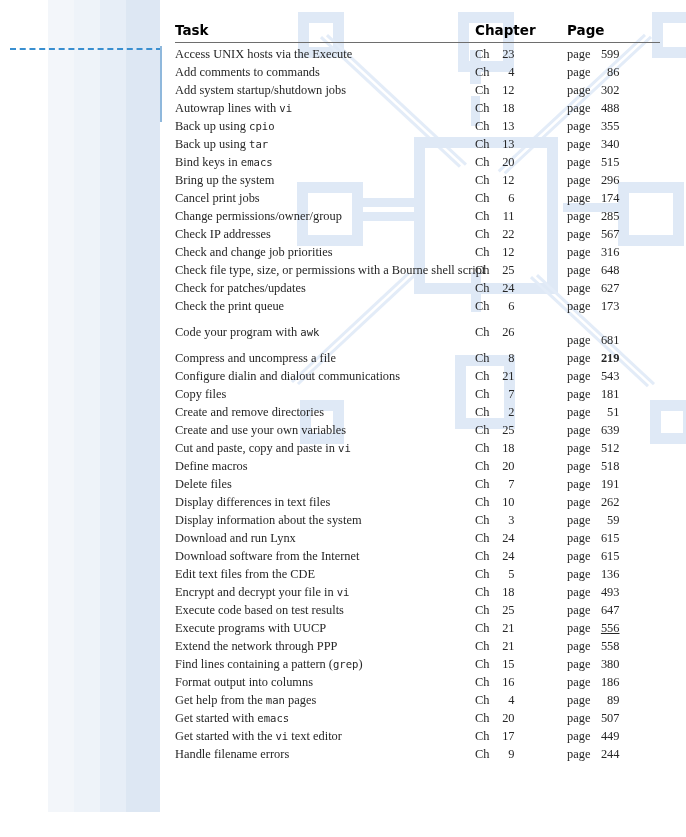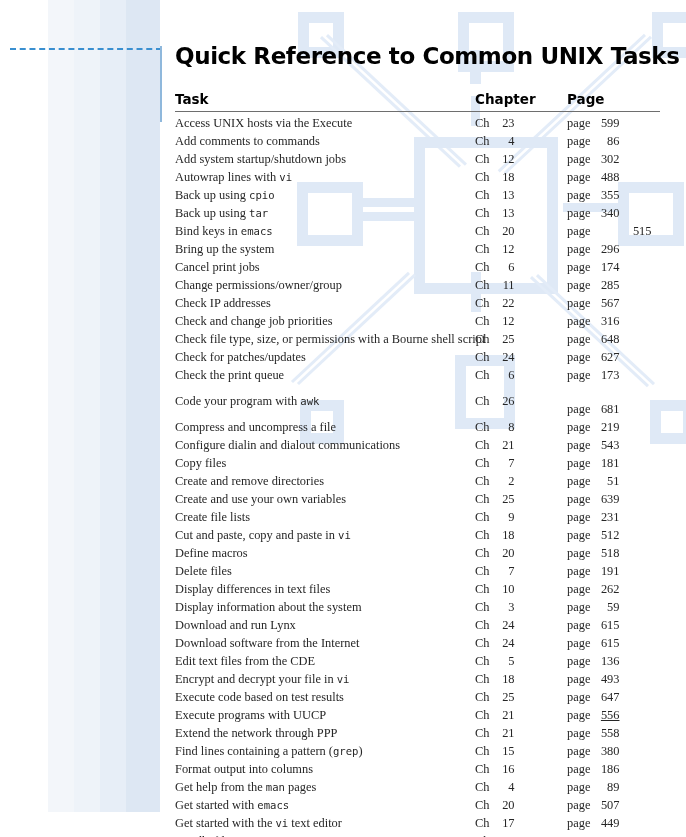--- a/index.html
+++ b/index.html
@@ -191,21 +191,20 @@
 
     <div class="cir-hollow" style="left:455px; top:355px; width:38px; height:52px;"></div>
 
     <div class="cir-hollow" style="left:300px; top:400px; width:22px; height:22px;"></div>
     <div class="cir-hollow" style="left:650px; top:400px; width:22px; height:22px;"></div>
 
   </div>
 
   <div id="content">
 
-    <h1 class="page-title">Quick Reference to Common UNIX Tasks</h1>
 
     <table class="ref">
       <thead>
         <tr>
           <th class="col-task">Task</th>
           <th class="col-chapter">Chapter</th>
           <th class="col-page">Page</th>
         </tr>
       </thead>
       <tbody id="table-body">
@@ -235,21 +234,21 @@
             <td class="page">page <span class="num" style="width: 26px;">355</span></td>
           </tr>
           <tr>
             <td class="task">Back up using <code class="mono">tar</code></td>
             <td class="chapter">Ch <span class="num">13</span></td>
             <td class="page">page <span class="num" style="width: 26px;">340</span></td>
           </tr>
           <tr>
             <td class="task">Bind keys in <code class="mono">emacs</code></td>
             <td class="chapter">Ch <span class="num">20</span></td>
-            <td class="page">page <span class="num" style="width: 26px; margin-left: 32px;">515</span></td>
+            <td class="page">page <span class="num" style="width: 26px;">515</span></td>
           </tr>
           <tr>
             <td class="task">Bring up the system</td>
             <td class="chapter">Ch <span class="num">12</span></td>
             <td class="page">page <span class="num" style="width: 26px;">296</span></td>
           </tr>
           <tr>
             <td class="task">Cancel print jobs</td>
             <td class="chapter">Ch <span class="num">6</span></td>
             <td class="page">page <span class="num" style="width: 26px;">174</span></td>
@@ -285,21 +284,21 @@
             <td class="page">page <span class="num" style="width: 26px;">173</span></td>
           </tr>
           <tr>
             <td class="task">Code your program with <code class="mono">awk</code></td>
             <td class="chapter">Ch <span class="num">26</span></td>
             <td class="page">page <span class="num" style="width: 26px; margin-top: 16px;">681</span></td>
           </tr>
           <tr>
             <td class="task">Compress and uncompress a file</td>
             <td class="chapter">Ch <span class="num">8</span></td>
-            <td class="page">page <span class="num" style="width: 26px;">219</span></td>
+            <td class="page">page <span class="num" style="width: 26px; font-weight: bold;">219</span></td>
           </tr>
           <tr>
             <td class="task">Configure dialin and dialout communications</td>
             <td class="chapter">Ch <span class="num">21</span></td>
             <td class="page">page <span class="num" style="width: 26px;">543</span></td>
           </tr>
           <tr>
             <td class="task">Copy files</td>
             <td class="chapter">Ch <span class="num">7</span></td>
             <td class="page">page <span class="num" style="width: 26px;">181</span></td>
@@ -308,25 +307,20 @@
             <td class="task">Create and remove directories</td>
             <td class="chapter">Ch <span class="num">2</span></td>
             <td class="page">page <span class="num" style="width: 26px;">51</span></td>
           </tr>
           <tr>
             <td class="task">Create and use your own variables</td>
             <td class="chapter">Ch <span class="num">25</span></td>
             <td class="page">page <span class="num" style="width: 26px;">639</span></td>
           </tr>
           <tr>
-            <td class="task">Create file lists</td>
-            <td class="chapter">Ch <span class="num">9</span></td>
-            <td class="page">page <span class="num" style="width: 26px;">231</span></td>
-          </tr>
-          <tr>
             <td class="task">Cut and paste, copy and paste in <code class="mono">vi</code></td>
             <td class="chapter">Ch <span class="num">18</span></td>
             <td class="page">page <span class="num" style="width: 26px;">512</span></td>
           </tr>
           <tr>
             <td class="task">Define macros</td>
             <td class="chapter">Ch <span class="num">20</span></td>
             <td class="page">page <span class="num" style="width: 26px;">518</span></td>
           </tr>
           <tr>

